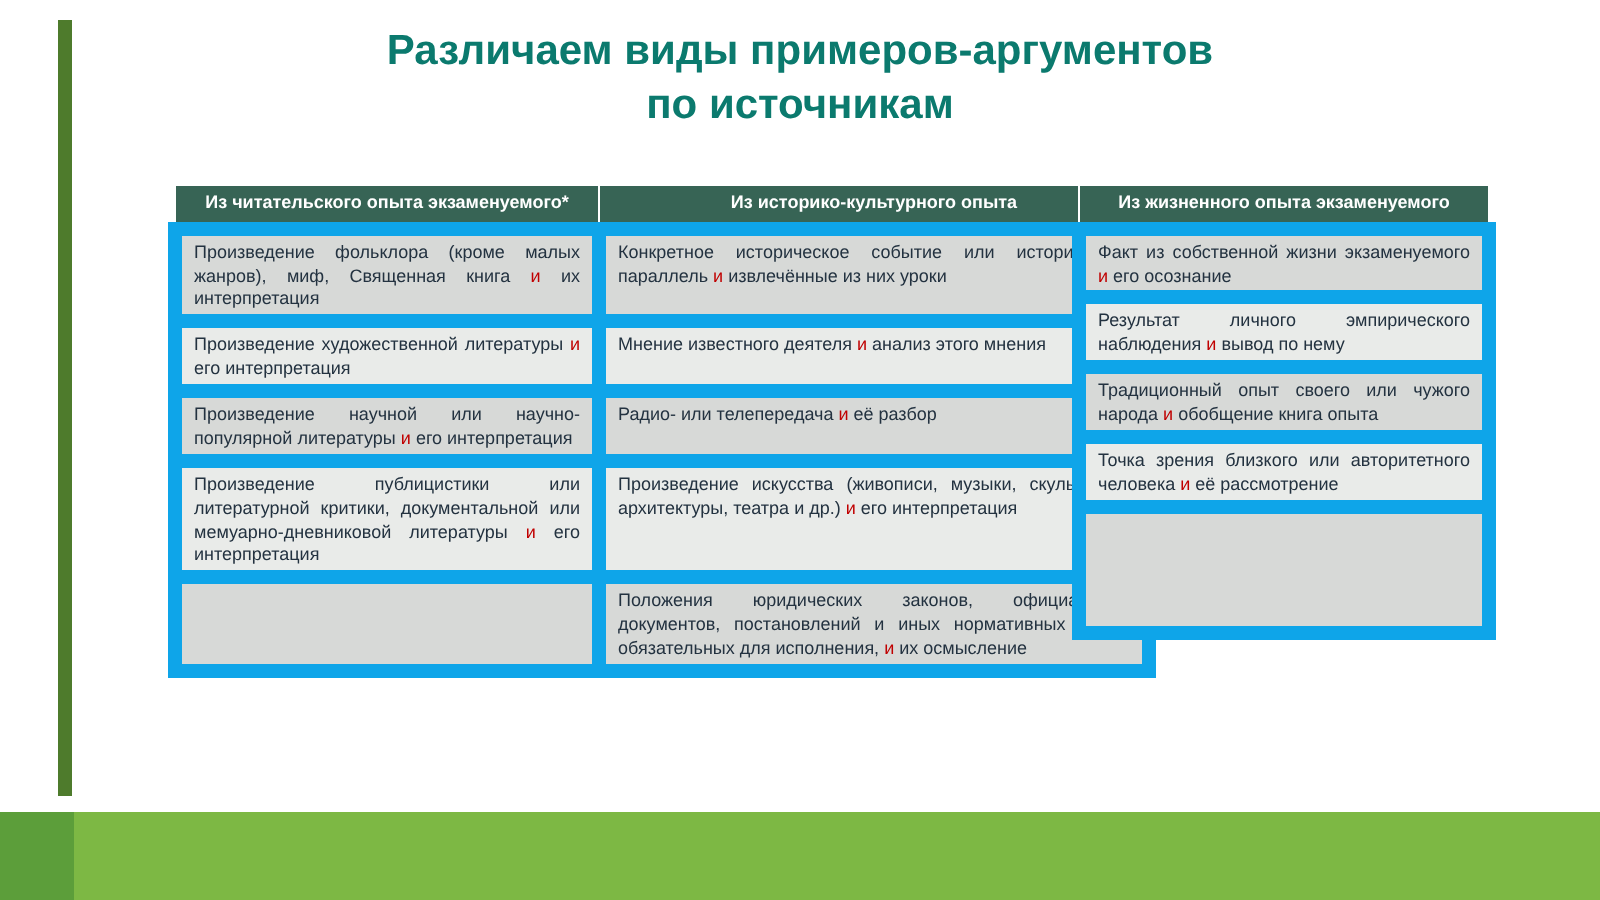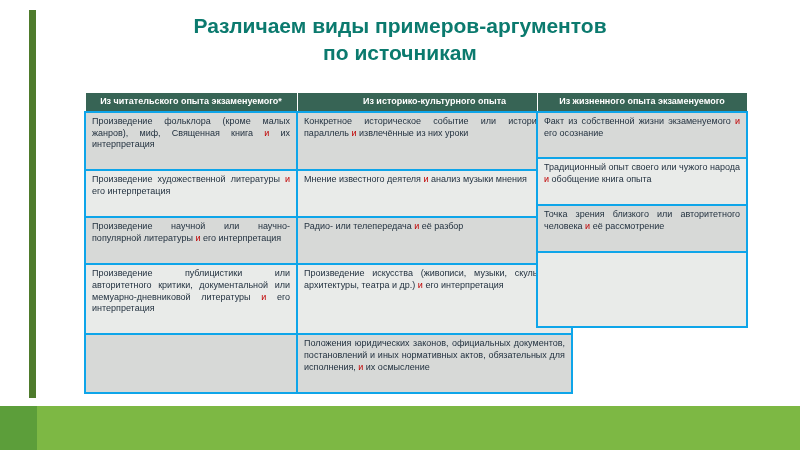--- a/index.html
+++ b/index.html
@@ -18,21 +18,21 @@
   table{border-collapse:collapse;table-layout:fixed;}
   .main-table{position:absolute;left:56px;top:92px;width:487px;margin-left:28px;}
   .side-table{position:absolute;left:536px;top:92px;width:212px;}
   th{
     background:var(--header_green,#376455);color:#fff;
     font-size:9px;font-weight:bold;text-align:center;vertical-align:middle;
     padding:3px 6px;border:1px solid #fff;line-height:1.3;
   }
   td{
     font-size:9px;color:var(--ink,#233240);vertical-align:top;text-align:justify;
-    padding:3px 6px 18px 6px;border:2px solid #0ea5e9;line-height:1.32;
+    padding:3px 6px 1px 6px;border:7px solid #0ea5e9;line-height:1.32;
   }
   tbody tr:nth-child(odd) td{background:var(--band_dark,#D7D9D7);}
   tbody tr:nth-child(even) td{background:var(--band_light,#E9EBE9);}
   .accent{color:var(--accent_red,#C00000);}
   .col-reader{width:212px;}
   .col-hist{width:275px;}
   tr.filler td{height:52px;}
   .bottom-bar{
     position:absolute;left:0;bottom:0;width:800px;height:44px;
     background:var(--bar_green,#7DB844);
@@ -65,48 +65,51 @@
         <th>Из историко-культурного опыта</th>
       </tr>
     </thead>
     <tbody>
       <tr>
         <td><span>Произведение фольклора (кроме малых жанров), миф, Священная книга </span><span class="accent">и</span><span> их интерпретация</span></td>
         <td><span>Конкретное историческое событие или историческая параллель </span><span class="accent">и</span><span> извлечённые из них уроки</span></td>
       </tr>
       <tr>
         <td><span>Произведение художественной литературы </span><span class="accent">и</span><span> его интерпретация</span></td>
-        <td><span>Мнение известного деятеля </span><span class="accent">и</span><span> анализ музыки мнения</span></td>
+        <td><span>Мнение известного деятеля </span><span class="accent">и</span><span> анализ этого мнения</span></td>
       </tr>
       <tr>
         <td><span>Произведение научной или научно-популярной литературы </span><span class="accent">и</span><span> его интерпретация</span></td>
         <td><span>Радио- или телепередача </span><span class="accent">и</span><span> её разбор</span></td>
       </tr>
       <tr>
-        <td><span>Произведение публицистики или авторитетного критики, документальной или мемуарно-дневниковой литературы </span><span class="accent">и</span><span> его интерпретация</span></td>
+        <td><span>Произведение публицистики или литературной критики, документальной или мемуарно-дневниковой литературы </span><span class="accent">и</span><span> его интерпретация</span></td>
         <td><span>Произведение искусства (живописи, музыки, скульптуры, архитектуры, театра и др.) </span><span class="accent">и</span><span> его интерпретация</span></td>
       </tr>
       <tr>
         <td></td>
         <td><span>Положения юридических законов, официальных документов, постановлений и иных нормативных актов, обязательных для исполнения, </span><span class="accent">и</span><span> их осмысление</span></td>
       </tr>
     </tbody>
   </table>
 
   <table class="side-table">
     <thead>
       <tr>
         <th>Из жизненного опыта экзаменуемого</th>
       </tr>
     </thead>
     <tbody>
       <tr>
         <td><span>Факт из собственной жизни экзаменуемого </span><span class="accent">и</span><span> его осознание</span></td>
       </tr>
       <tr>
+        <td><span>Результат личного эмпирического наблюдения </span><span class="accent">и</span><span> вывод по нему</span></td>
+      </tr>
+      <tr>
         <td><span>Традиционный опыт своего или чужого народа </span><span class="accent">и</span><span> обобщение книга опыта</span></td>
       </tr>
       <tr>
         <td><span>Точка зрения близкого или авторитетного человека </span><span class="accent">и</span><span> её рассмотрение</span></td>
       </tr>
       <tr class="filler">
         <td></td>
       </tr>
     </tbody>
   </table>

